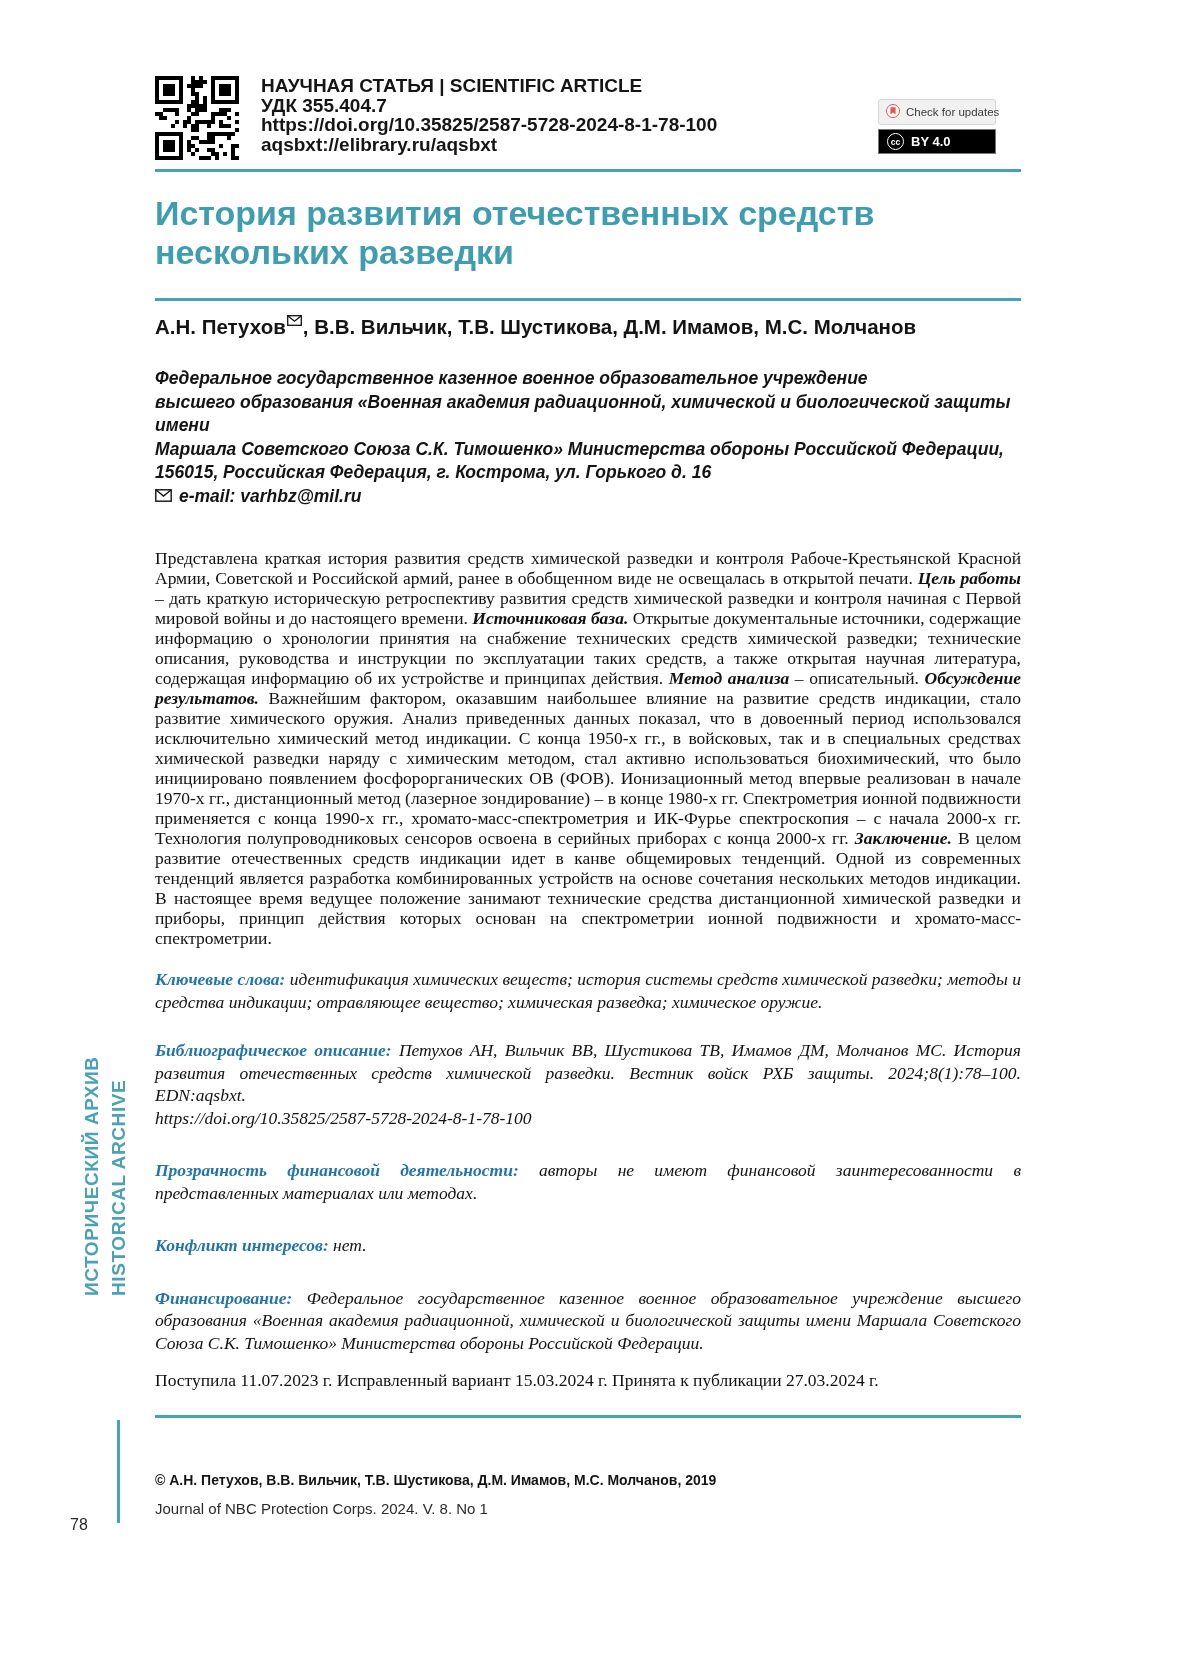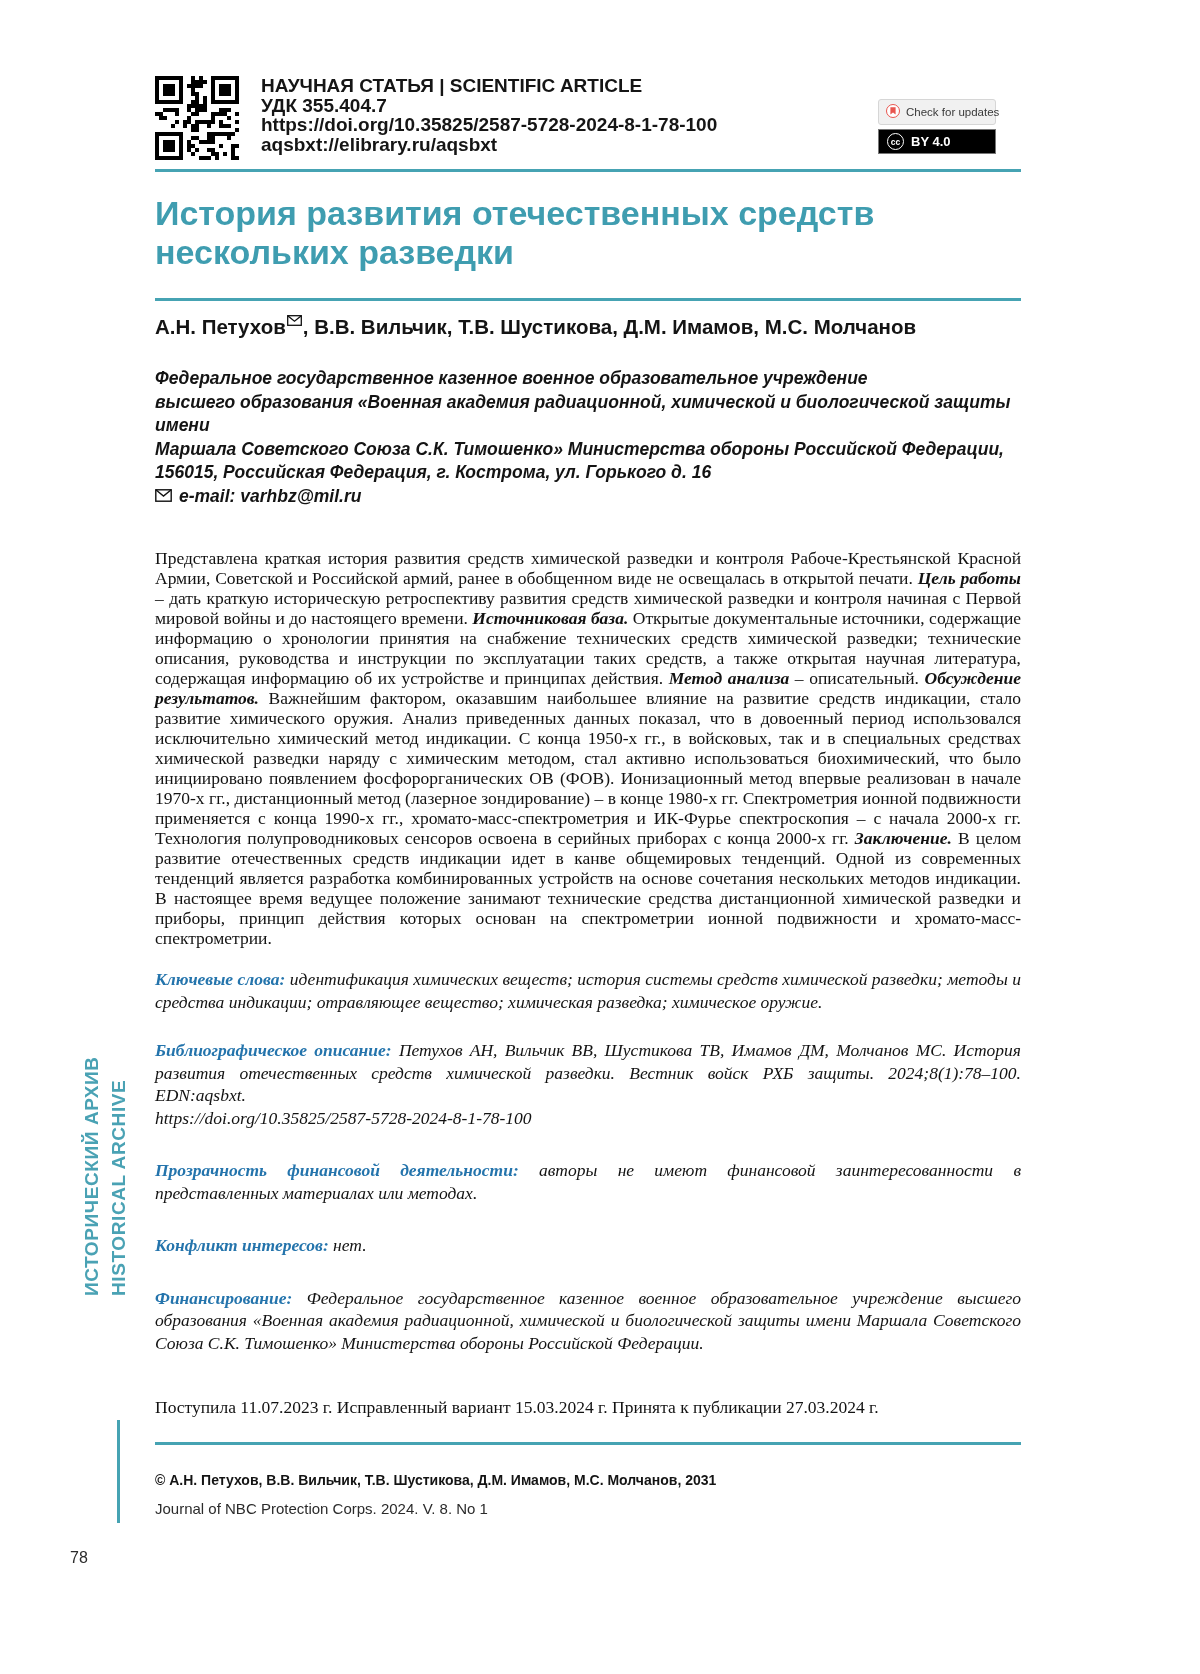--- a/index.html
+++ b/index.html
@@ -41,29 +41,29 @@
 
   
   .meta-sec{font-family:"Liberation Serif",serif;font-style:italic;font-size:17.5px;line-height:22.5px;
        text-align:justify;color:#121212;}
   .meta-label{color:#2474ac;font-weight:600;}
   .kw{margin-top:20px;}
   .bib{margin-top:26px;}
   .trn{margin-top:30px;}
   .cfl{margin-top:30px;}
   .fnd{margin-top:30px;}
-  .received{margin-top:43px;font-family:"Liberation Serif",serif;font-size:17.5px;color:#121212;}
+  .received{margin-top:16px;font-family:"Liberation Serif",serif;font-size:17.5px;color:#121212;}
   .rule-bottom{margin-top:24px;height:2.5px;}
 
   
   .sidebar{position:absolute;left:78px;top:1296px;transform:rotate(-90deg);transform-origin:0 0;
        white-space:nowrap;color:#4aa2b4;font-size:19px;font-weight:600;letter-spacing:0.6px;line-height:27px;}
 
   
-  .page-number{position:absolute;left:70px;top:1549px;font-size:16px;color:#2b2b2b;}
+  .page-number{position:absolute;left:70px;top:1516px;font-size:16px;color:#2b2b2b;}
   .footer-vline{position:absolute;left:117px;top:1420px;width:2.5px;height:103px;background:#46a3b3;}
   .footer-text{position:absolute;left:155px;top:1472px;}
   .footer-copy{font-weight:bold;font-size:14px;color:#141414;}
   .footer-journal{margin-top:12px;font-size:15px;color:#2b2b2b;}
   svg{display:block;}
   .inline-svg{display:inline-block;vertical-align:baseline;}
 </style>
 </head>
 <body>
 
@@ -277,17 +277,17 @@
     </p>
 
     <p class="received" style="margin-bottom:0;">Поступила 11.07.2023 г. Исправленный вариант 15.03.2024 г. Принята к публикации 27.03.2024 г.</p>
 
     <hr class="rule rule-bottom">
   </div>
 
   <div class="page-number">78</div>
   <div class="footer-vline"></div>
   <div class="footer-text">
-    <div class="footer-copy">© А.Н. Петухов, В.В. Вильчик, Т.В. Шустикова, Д.М. Имамов, М.С. Молчанов, 2031</div>
+    <div class="footer-copy">© А.Н. Петухов, В.В. Вильчик, Т.В. Шустикова, Д.М. Имамов, М.С. Молчанов, 2019</div>
     <div class="footer-journal">Journal of NBC Protection Corps. 2024. V. 8. No 1</div>
   </div>
 
 </div>
 
 </body></html>

